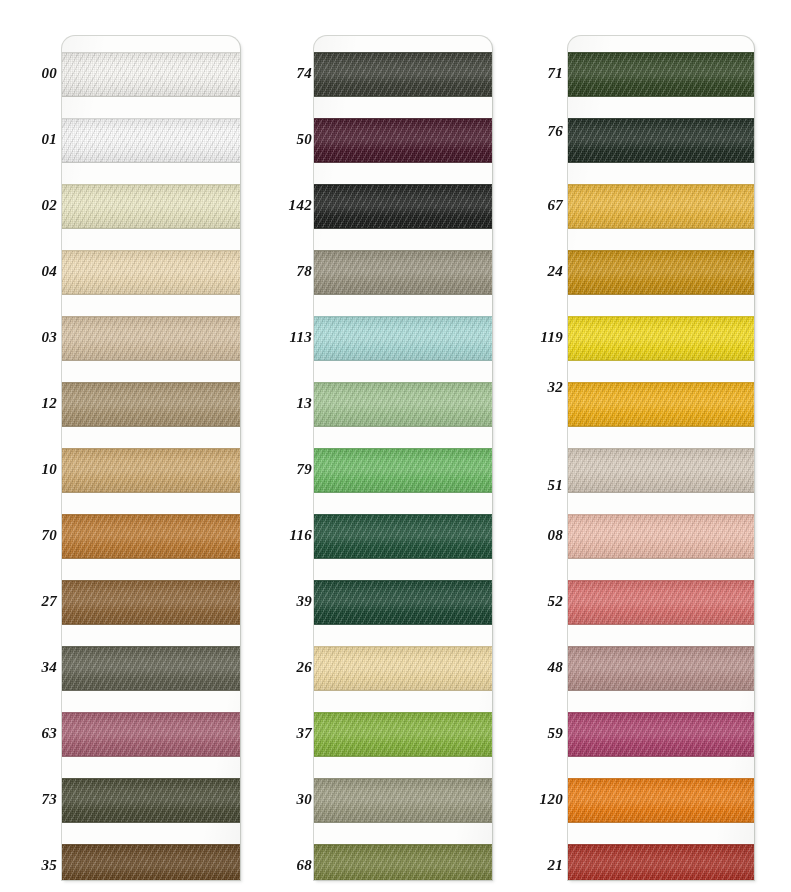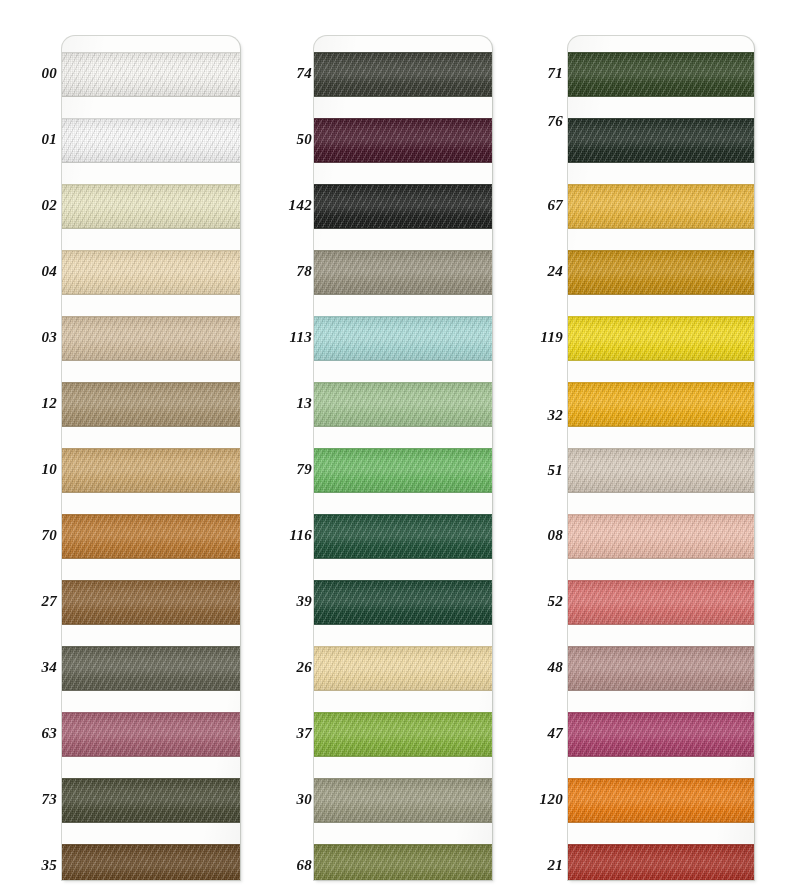--- a/index.html
+++ b/index.html
@@ -458,27 +458,27 @@
       <div class="label" style="top: 330px; left: 252px; width: 60px;">113</div>
       <div class="label" style="top: 396px; left: 252px; width: 60px;">13</div>
       <div class="label" style="top: 462px; left: 252px; width: 60px;">79</div>
       <div class="label" style="top: 528px; left: 252px; width: 60px;">116</div>
       <div class="label" style="top: 594px; left: 252px; width: 60px;">39</div>
       <div class="label" style="top: 660px; left: 252px; width: 60px;">26</div>
       <div class="label" style="top: 726px; left: 252px; width: 60px; text-align: right;">37</div>
       <div class="label" style="top: 792px; left: 252px; width: 60px;">30</div>
       <div class="label" style="top: 858px; left: 252px; width: 60px;">68</div>
       <div class="label" style="top: 66px; left: 503px; width: 60px;">71</div>
-      <div class="label" style="top: 114px; left: 503px; width: 60px;">76</div>
+      <div class="label" style="top: 124px; left: 503px; width: 60px;">76</div>
       <div class="label" style="top: 198px; left: 503px; width: 60px;">67</div>
       <div class="label" style="top: 264px; left: 503px; width: 60px;">24</div>
       <div class="label" style="top: 330px; left: 503px; width: 60px;">119</div>
-      <div class="label" style="top: 408px; left: 503px; width: 60px;">32</div>
-      <div class="label" style="top: 463px; left: 503px; width: 60px;">51</div>
+      <div class="label" style="top: 380px; left: 503px; width: 60px;">32</div>
+      <div class="label" style="top: 478px; left: 503px; width: 60px;">51</div>
       <div class="label" style="top: 528px; left: 503px; width: 60px;">08</div>
       <div class="label" style="top: 594px; left: 503px; width: 60px; font-style: italic;">52</div>
       <div class="label" style="top: 660px; left: 503px; width: 60px;">48</div>
-      <div class="label" style="top: 726px; left: 503px; width: 60px;">47</div>
+      <div class="label" style="top: 726px; left: 503px; width: 60px;">59</div>
       <div class="label" style="top: 792px; left: 503px; width: 60px;">120</div>
       <div class="label" style="top: 858px; left: 503px; width: 60px;">21</div>
     </div>
 
 </div>
 
 </body></html>

